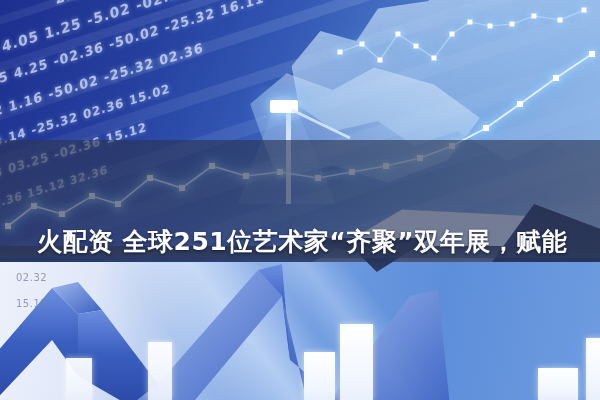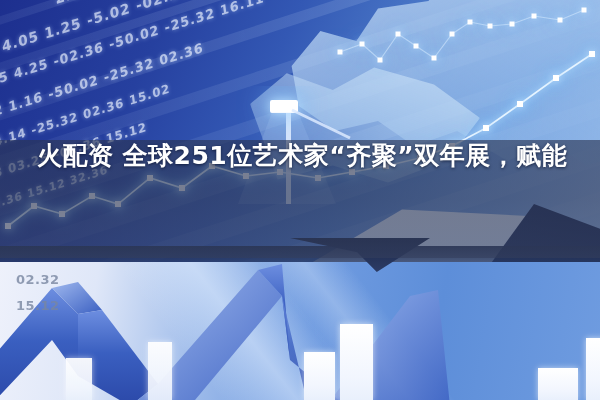--- a/index.html
+++ b/index.html
@@ -155,41 +155,41 @@
 
   
   #text-band {
     position: absolute;
     left: 0; top: 140px;
     width: 600px; height: 118px;
     background: linear-gradient(180deg, rgba(42,52,82,.62) 0%, rgba(48,58,88,.66) 50%, rgba(52,62,92,.60) 100%);
     display: flex;
     flex-direction: column;
     align-items: center;
-    justify-content: flex-start;
+    justify-content: flex-end;
     gap: 18px;
   }
   .headline {
     color: #ffffff;
     font-size: 25px;
     font-weight: 700;
     line-height: 1.28;
     letter-spacing: .5px;
     text-align: center;
     text-shadow: 0 1px 3px rgba(10,18,44,.75);
     white-space: nowrap;
   }
   .headline.line1 { padding-left: 4px; }
 
   
   .minitick {
     position: absolute;
     color: rgba(120,134,160,.80);
-    font-size: 13px;
-    font-weight: 700;
+    font-size: 10px;
+    font-weight: 400;
     letter-spacing: .5px;
   }
 </style>
 </head>
 <body>
 
 <div id="stage">
 
   <div id="top-half">
 

